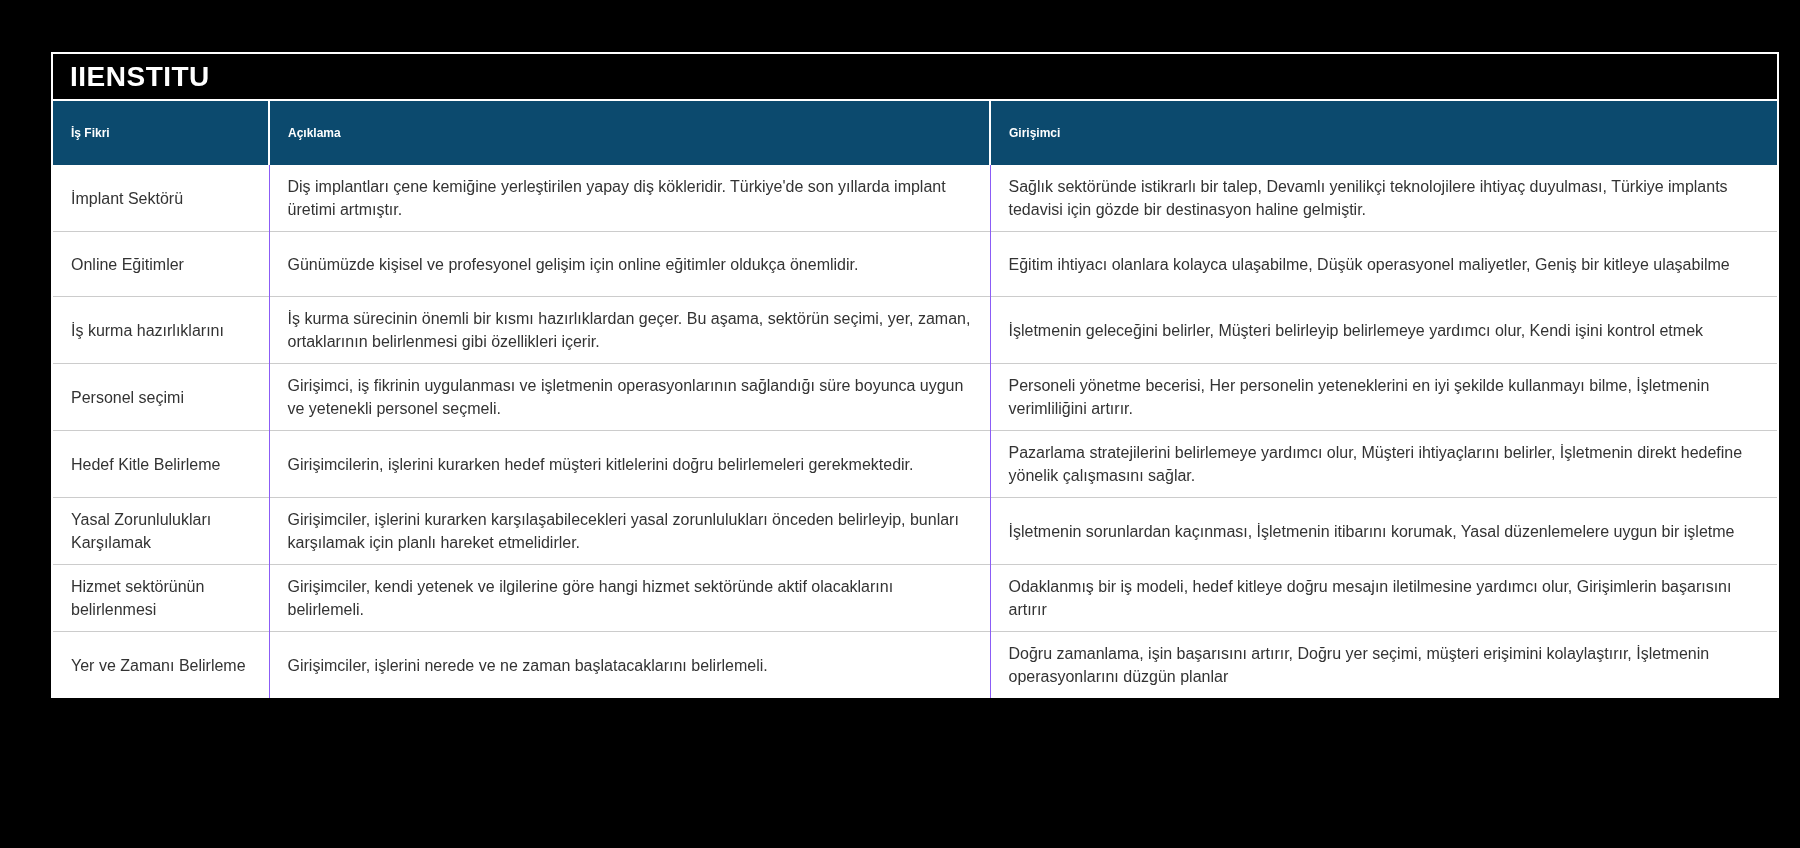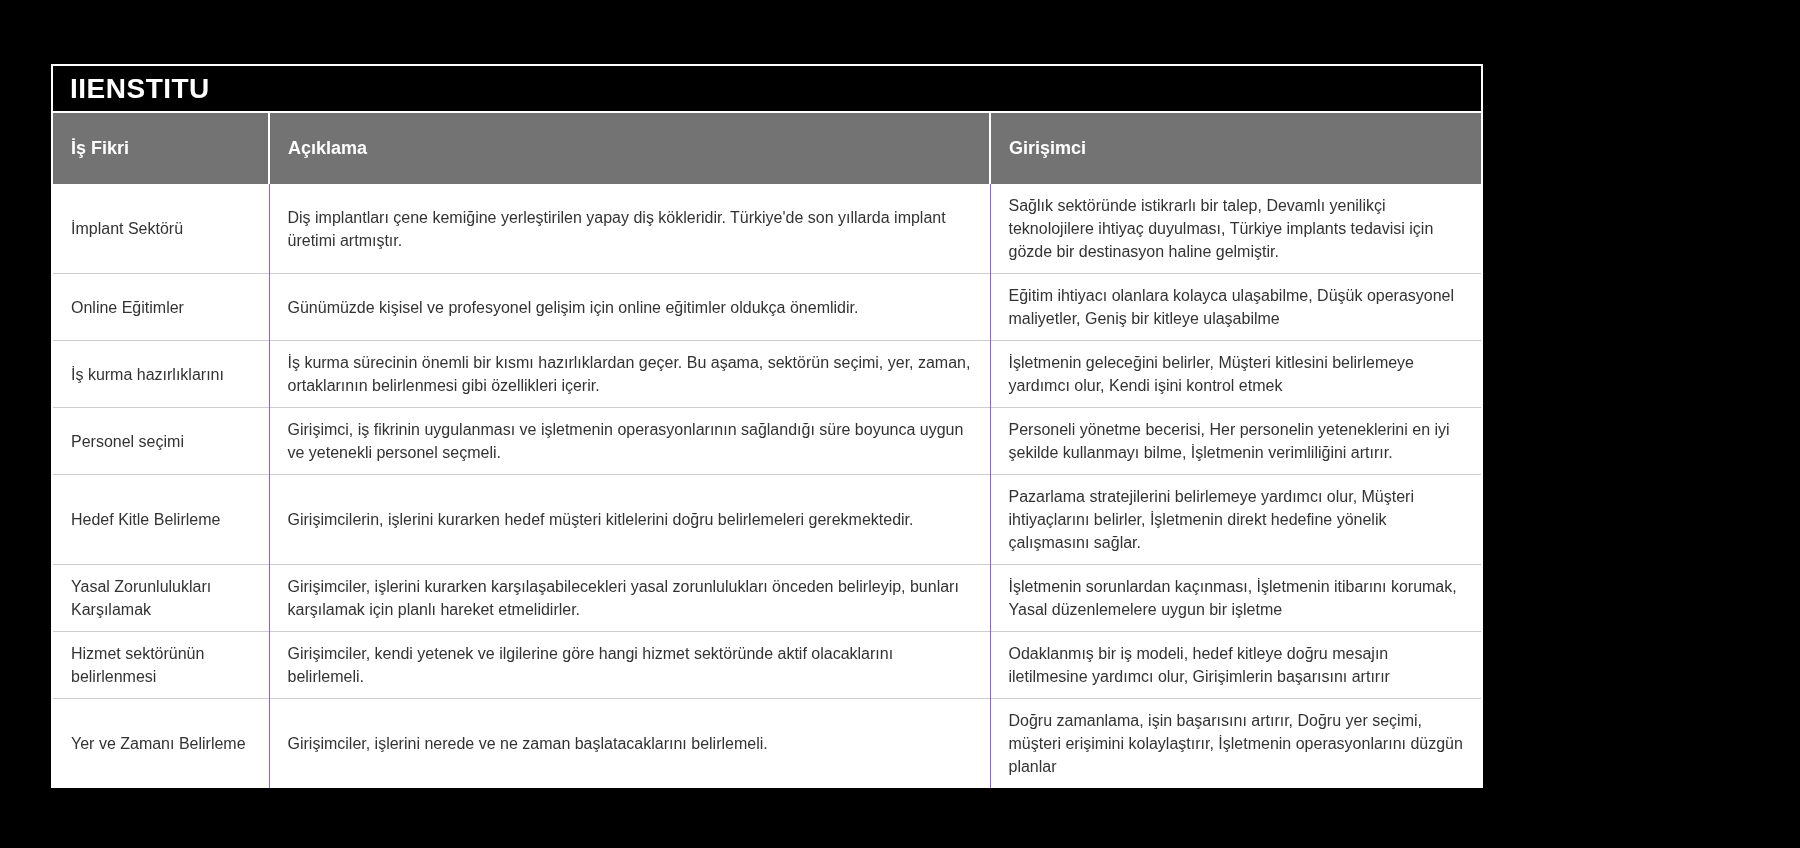--- a/index.html
+++ b/index.html
@@ -4,22 +4,22 @@
 <style>
   * { box-sizing: border-box; margin: 0; padding: 0; }
   html, body {
     width: 1800px; height: 848px;
     background: #000000;
     overflow: hidden;
     font-family: "Liberation Sans", "DejaVu Sans", sans-serif;
   }
   .panel {
     position: absolute;
-    left: 51px; top: 64px;
-    width: 1432px;
+    left: 51px; top: 52px;
+    width: 1728px;
     background: #000000;
     border: 2px solid #ffffff;
     border-bottom: none;
   }
   .title-bar {
     height: 47px;
     background: #000000;
     border-bottom: 2px solid #ffffff;
     display: flex;
     align-items: center;
@@ -32,23 +32,23 @@
     letter-spacing: 0.5px;
   }
   table.idea-table {
     width: 100%;
     border-collapse: collapse;
     table-layout: fixed;
   }
   .idea-table col.c1 { width: 216px; }
   .idea-table col.c2 { width: 721px; }
   .idea-table thead th {
-    background: #737373;
+    background: #0c4a6e;
     color: #ffffff;
-    font-size: 18px;
+    font-size: 12px;
     font-weight: bold;
     text-align: left;
     padding: 25px 18px;
     height: 41px;
     vertical-align: middle;
   }
   .idea-table thead th + th { border-left: 2px solid #ffffff; }
   .idea-table tbody td {
     background: #ffffff;
     color: #333333;
@@ -93,21 +93,21 @@
   <tr>
     <td>Online Eğitimler</td>
     <td>Günümüzde kişisel ve profesyonel gelişim için online eğitimler oldukça önemlidir.</td>
     <td>Eğitim ihtiyacı olanlara kolayca ulaşabilme, Düşük operasyonel maliyetler, Geniş bir kitleye ulaşabilme</td>
   </tr>
 
 
   <tr>
     <td>İş kurma hazırlıklarını</td>
     <td>İş kurma sürecinin önemli bir kısmı hazırlıklardan geçer. Bu aşama, sektörün seçimi, yer, zaman, ortaklarının belirlenmesi gibi özellikleri içerir.</td>
-    <td>İşletmenin geleceğini belirler, Müşteri kitlesini belirlemeye yardımcı olur, Kendi işini kontrol etmek</td>
+    <td>İşletmenin geleceğini belirler, Müşteri belirleyip belirlemeye yardımcı olur, Kendi işini kontrol etmek</td>
   </tr>
 
   <tr>
     <td>Personel seçimi</td>
     <td>Girişimci, iş fikrinin uygulanması ve işletmenin operasyonlarının sağlandığı süre boyunca uygun ve yetenekli personel seçmeli.</td>
     <td>Personeli yönetme becerisi, Her personelin yeteneklerini en iyi şekilde kullanmayı bilme, İşletmenin verimliliğini artırır.</td>
   </tr>
 
   <tr>
     <td>Hedef Kitle Belirleme</td>

